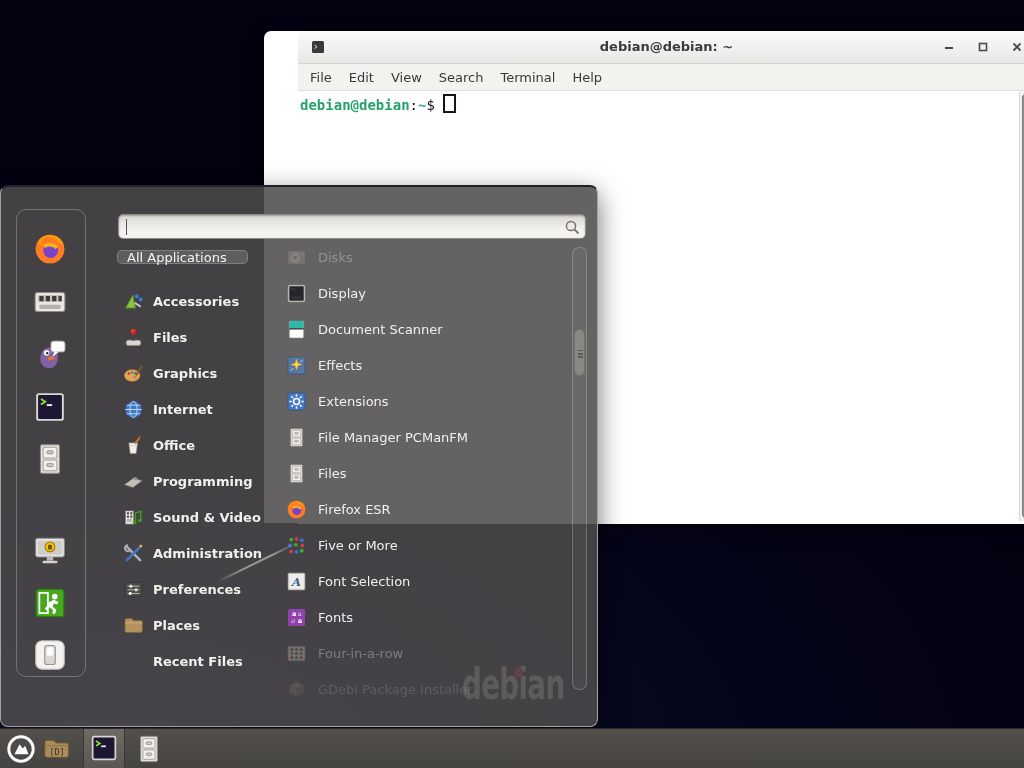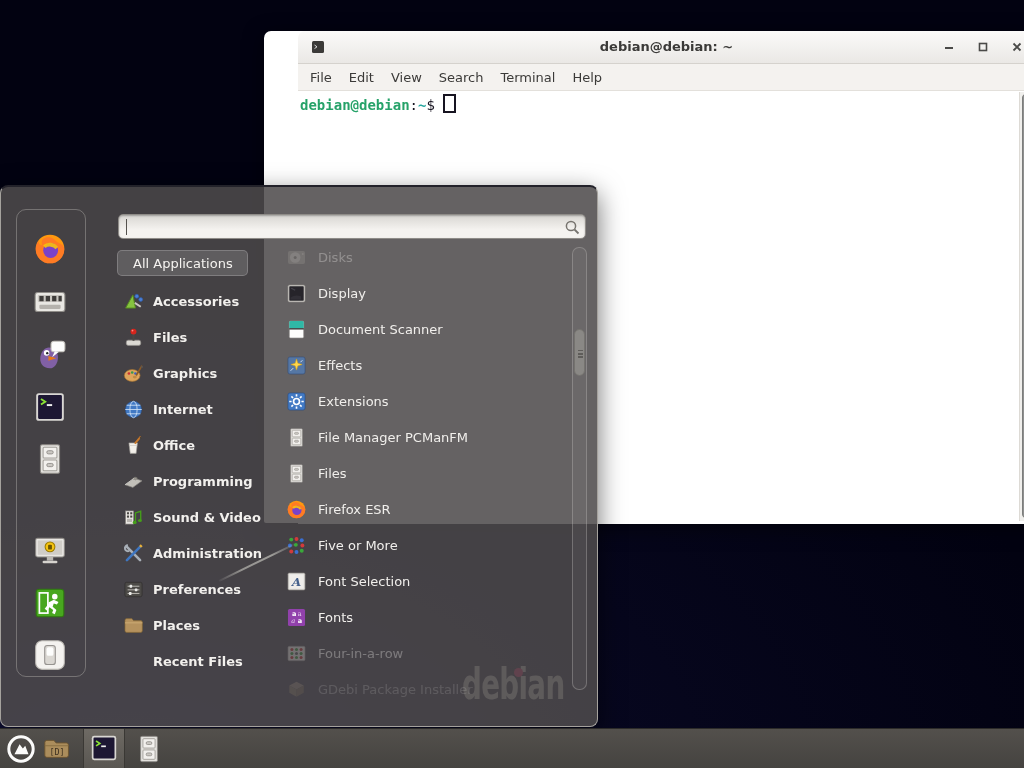--- a/index.html
+++ b/index.html
@@ -53,23 +53,23 @@
   .fav-btn .icon{width:34px;height:34px;display:block;}
 
   .search-box{position:absolute;left:117px;top:27px;width:468px;height:25px;box-sizing:border-box;
     background:linear-gradient(#d8d6d2,#f5f3f0 65%);border:1px solid #8f8c88;border-radius:5px;
     box-shadow:inset 0 1px 2px rgba(0,0,0,0.28);}
   .search-box input{position:absolute;left:8px;top:2px;width:430px;height:19px;border:none;outline:none;
     background:transparent;font-size:13px;color:#333;padding:0;}
   .search-caret{position:absolute;left:7px;top:4px;width:1px;height:16px;background:#55524e;}
   .search-mag{position:absolute;right:5px;top:4px;width:16px;height:16px;}
 
-  .all-apps-btn{position:absolute;left:116px;top:63px;width:131px;height:26px;box-sizing:border-box;
+  .all-apps-btn{position:absolute;left:116px;top:63px;width:131px;height:14px;box-sizing:border-box;
     background:rgba(255,255,255,0.15);border:1px solid rgba(255,255,255,0.20);border-radius:5px;
-    color:#f5f3f0;font-size:13px;display:flex;align-items:center;padding-left:15px;cursor:pointer;}
+    color:#f5f3f0;font-size:13px;display:flex;align-items:center;padding-left:9px;cursor:pointer;}
 
   .category-list{position:absolute;left:116px;top:96px;width:168px;}
   .cat-row{height:36px;display:flex;align-items:center;cursor:pointer;font-weight:bold;}
   .cat-row .icon{width:21px;height:21px;flex:none;margin-left:6px;}
   .cat-row .lbl{margin-left:9px;color:#f2f0ed;font-size:13px;}
 
   .app-list{position:absolute;left:285px;top:52px;width:286px;}
   .app-row{height:36px;display:flex;align-items:center;cursor:pointer;}
   .app-row .icon{width:21px;height:21px;flex:none;}
   .app-row .lbl{margin-left:11px;color:#f1efec;font-size:13px;}

